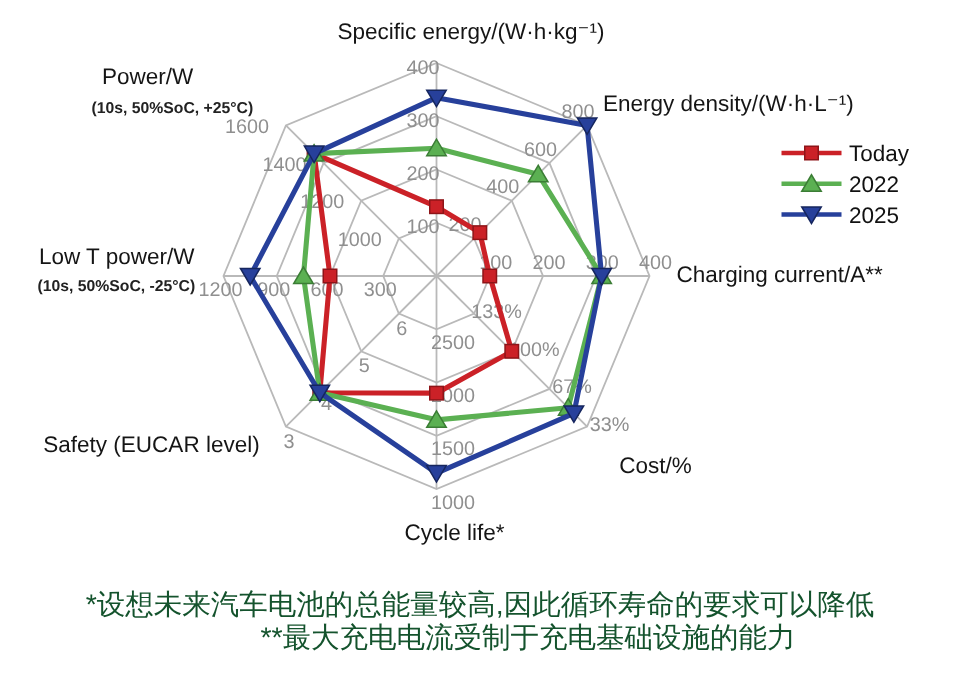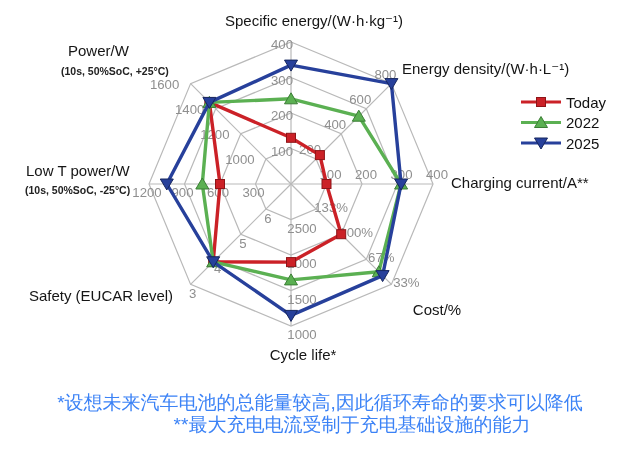--- a/index.html
+++ b/index.html
@@ -3,21 +3,21 @@
 <meta charset="utf-8">
 <style>
   html,body{margin:0;padding:0;background:#fff;}
   .figure{
     position:relative;width:640px;height:453px;background:#ffffff;overflow:hidden;
     font-family:"Liberation Sans","DejaVu Sans",sans-serif;
   }
   #radar{position:absolute;left:0;top:0;}
   .footnote{
     position:absolute;left:0;width:640px;text-align:center;
-    color:#3b82f6;font-size:19px;font-weight:500;white-space:nowrap;
+    color:#14532d;font-size:19px;font-weight:500;white-space:nowrap;
   }
   .footnote.fn1{top:390px;}
   .footnote.fn2{top:412px;padding-left:32px;}
 </style>
 </head>
 <body>
 
 <div class="figure">
   <svg id="radar" width="640" height="380" viewBox="0 0 640 380">
       <polygon points="291.0,148.5 316.1,158.9 326.5,184.0 316.1,209.1 291.0,219.5 265.9,209.1 255.5,184.0 265.9,158.9" fill="none" stroke="#b9b9b9" stroke-width="1.2"></polygon>

